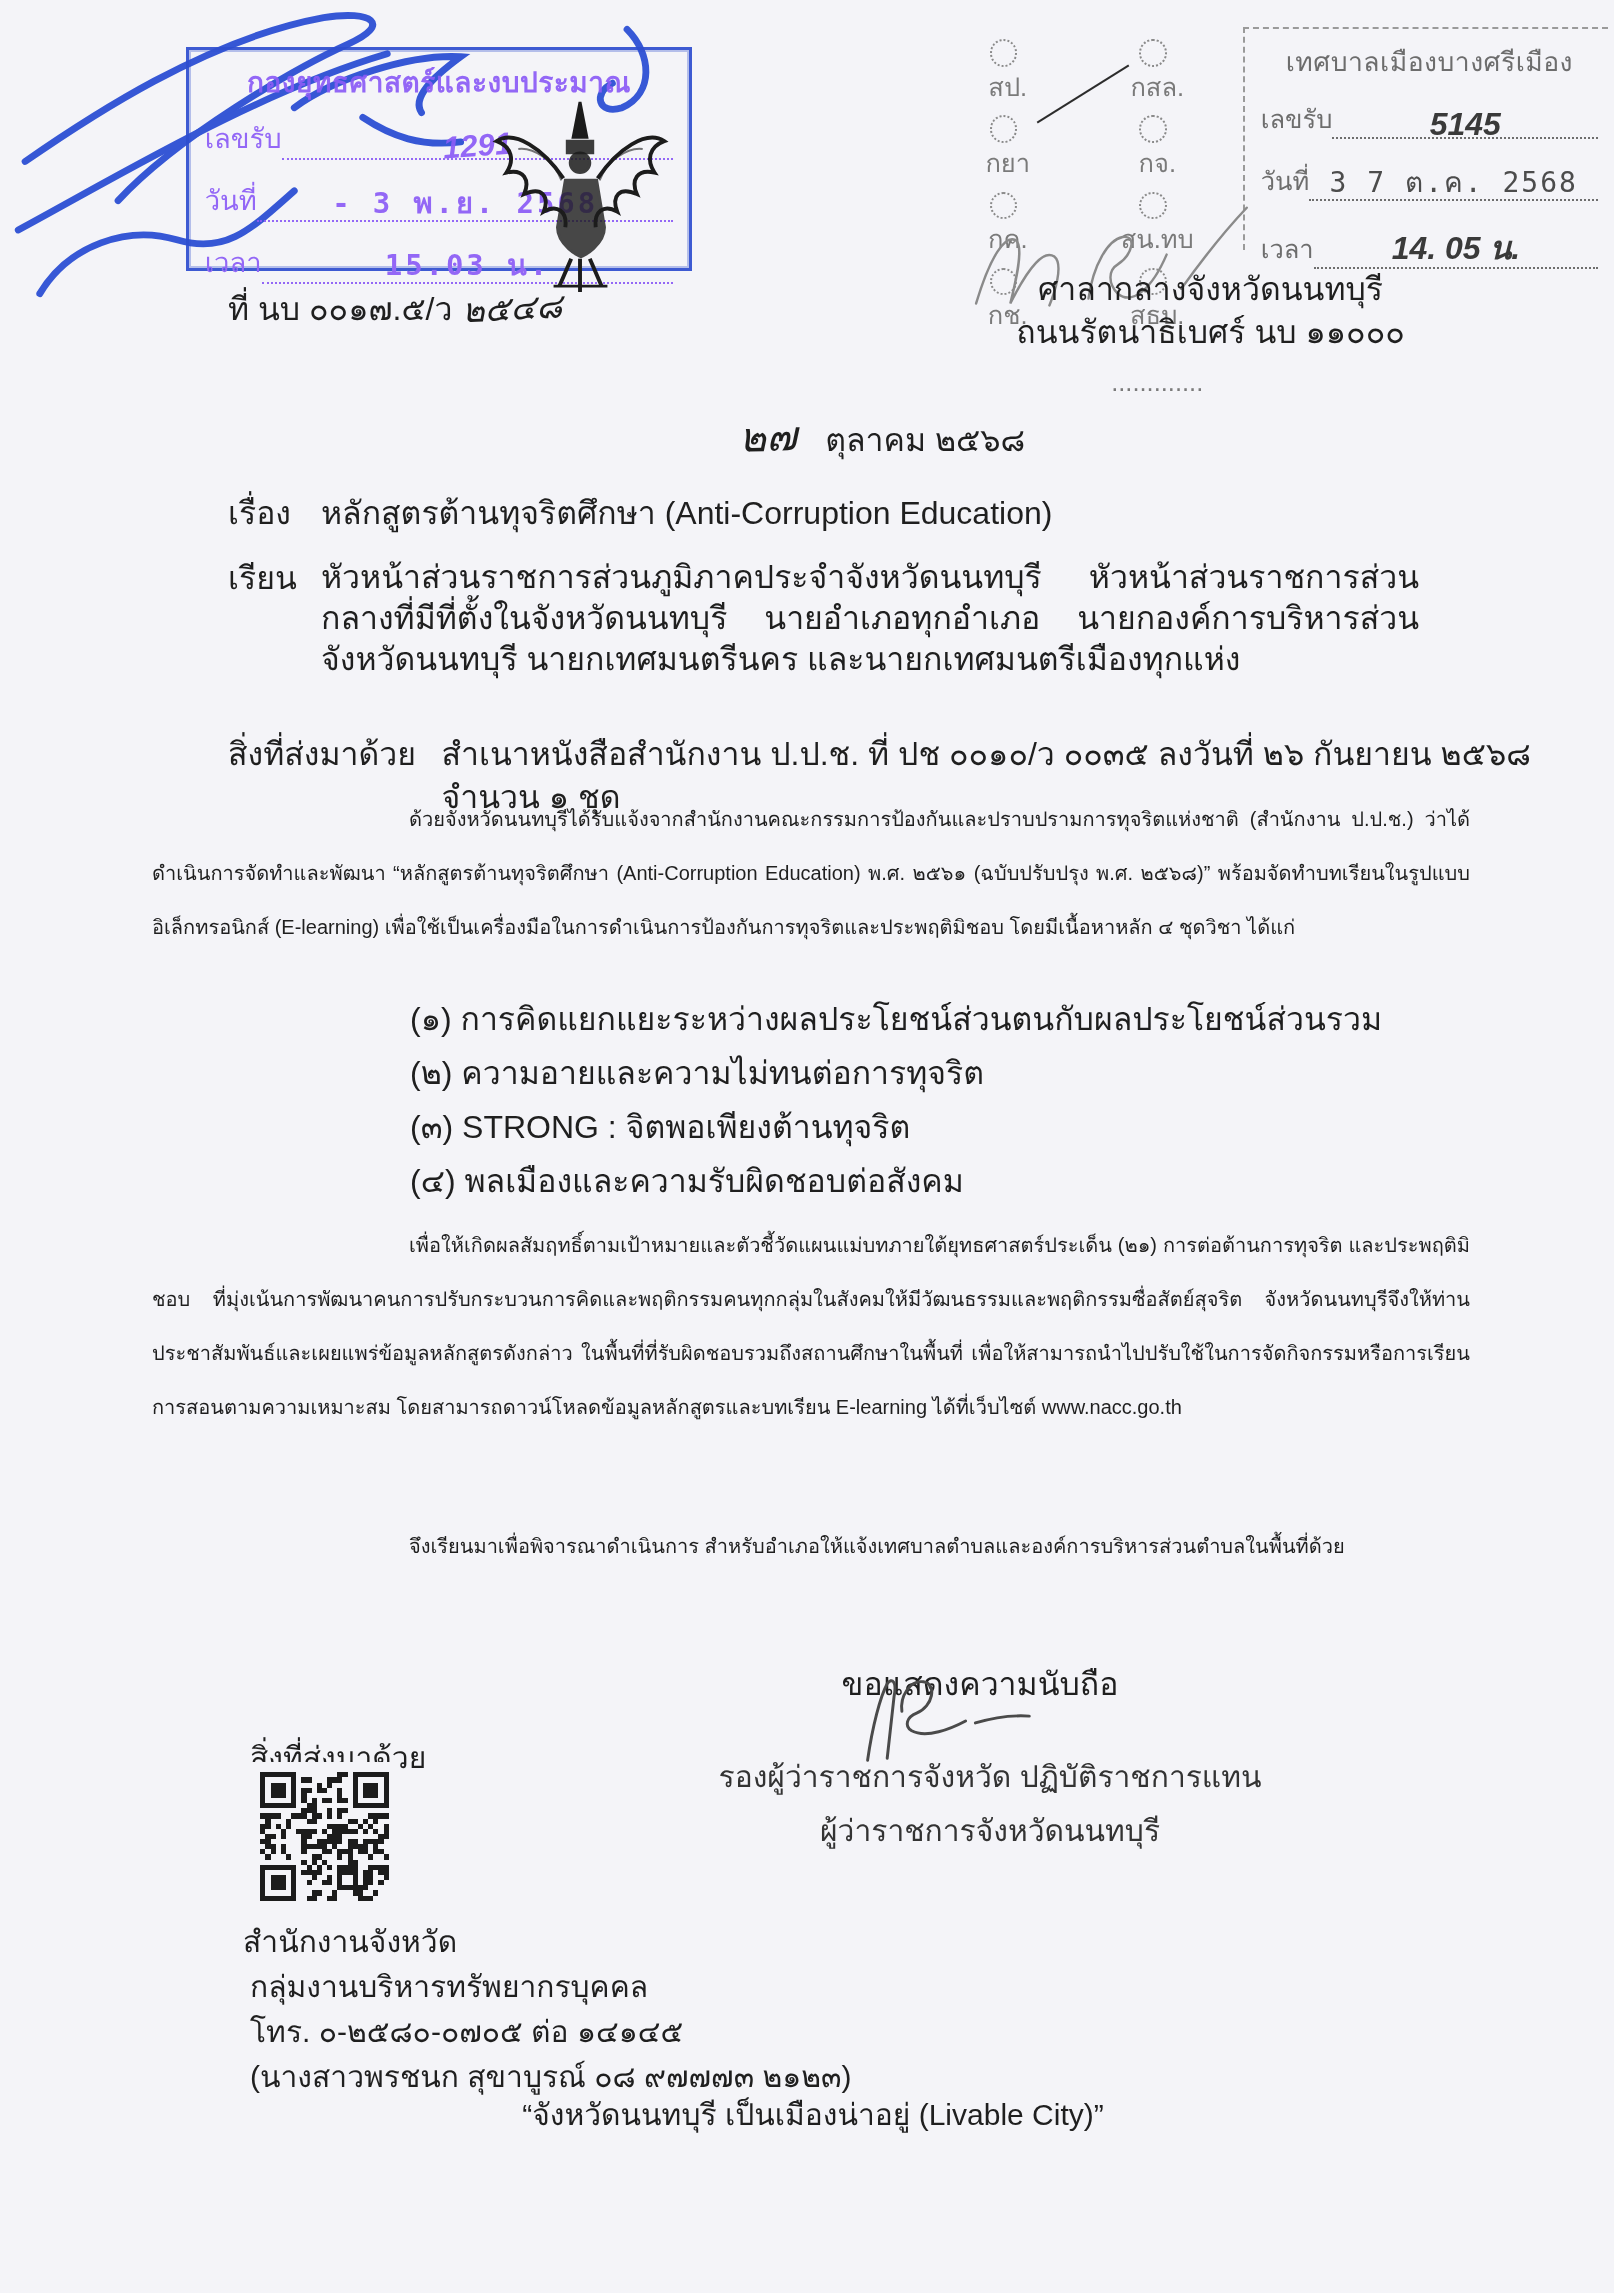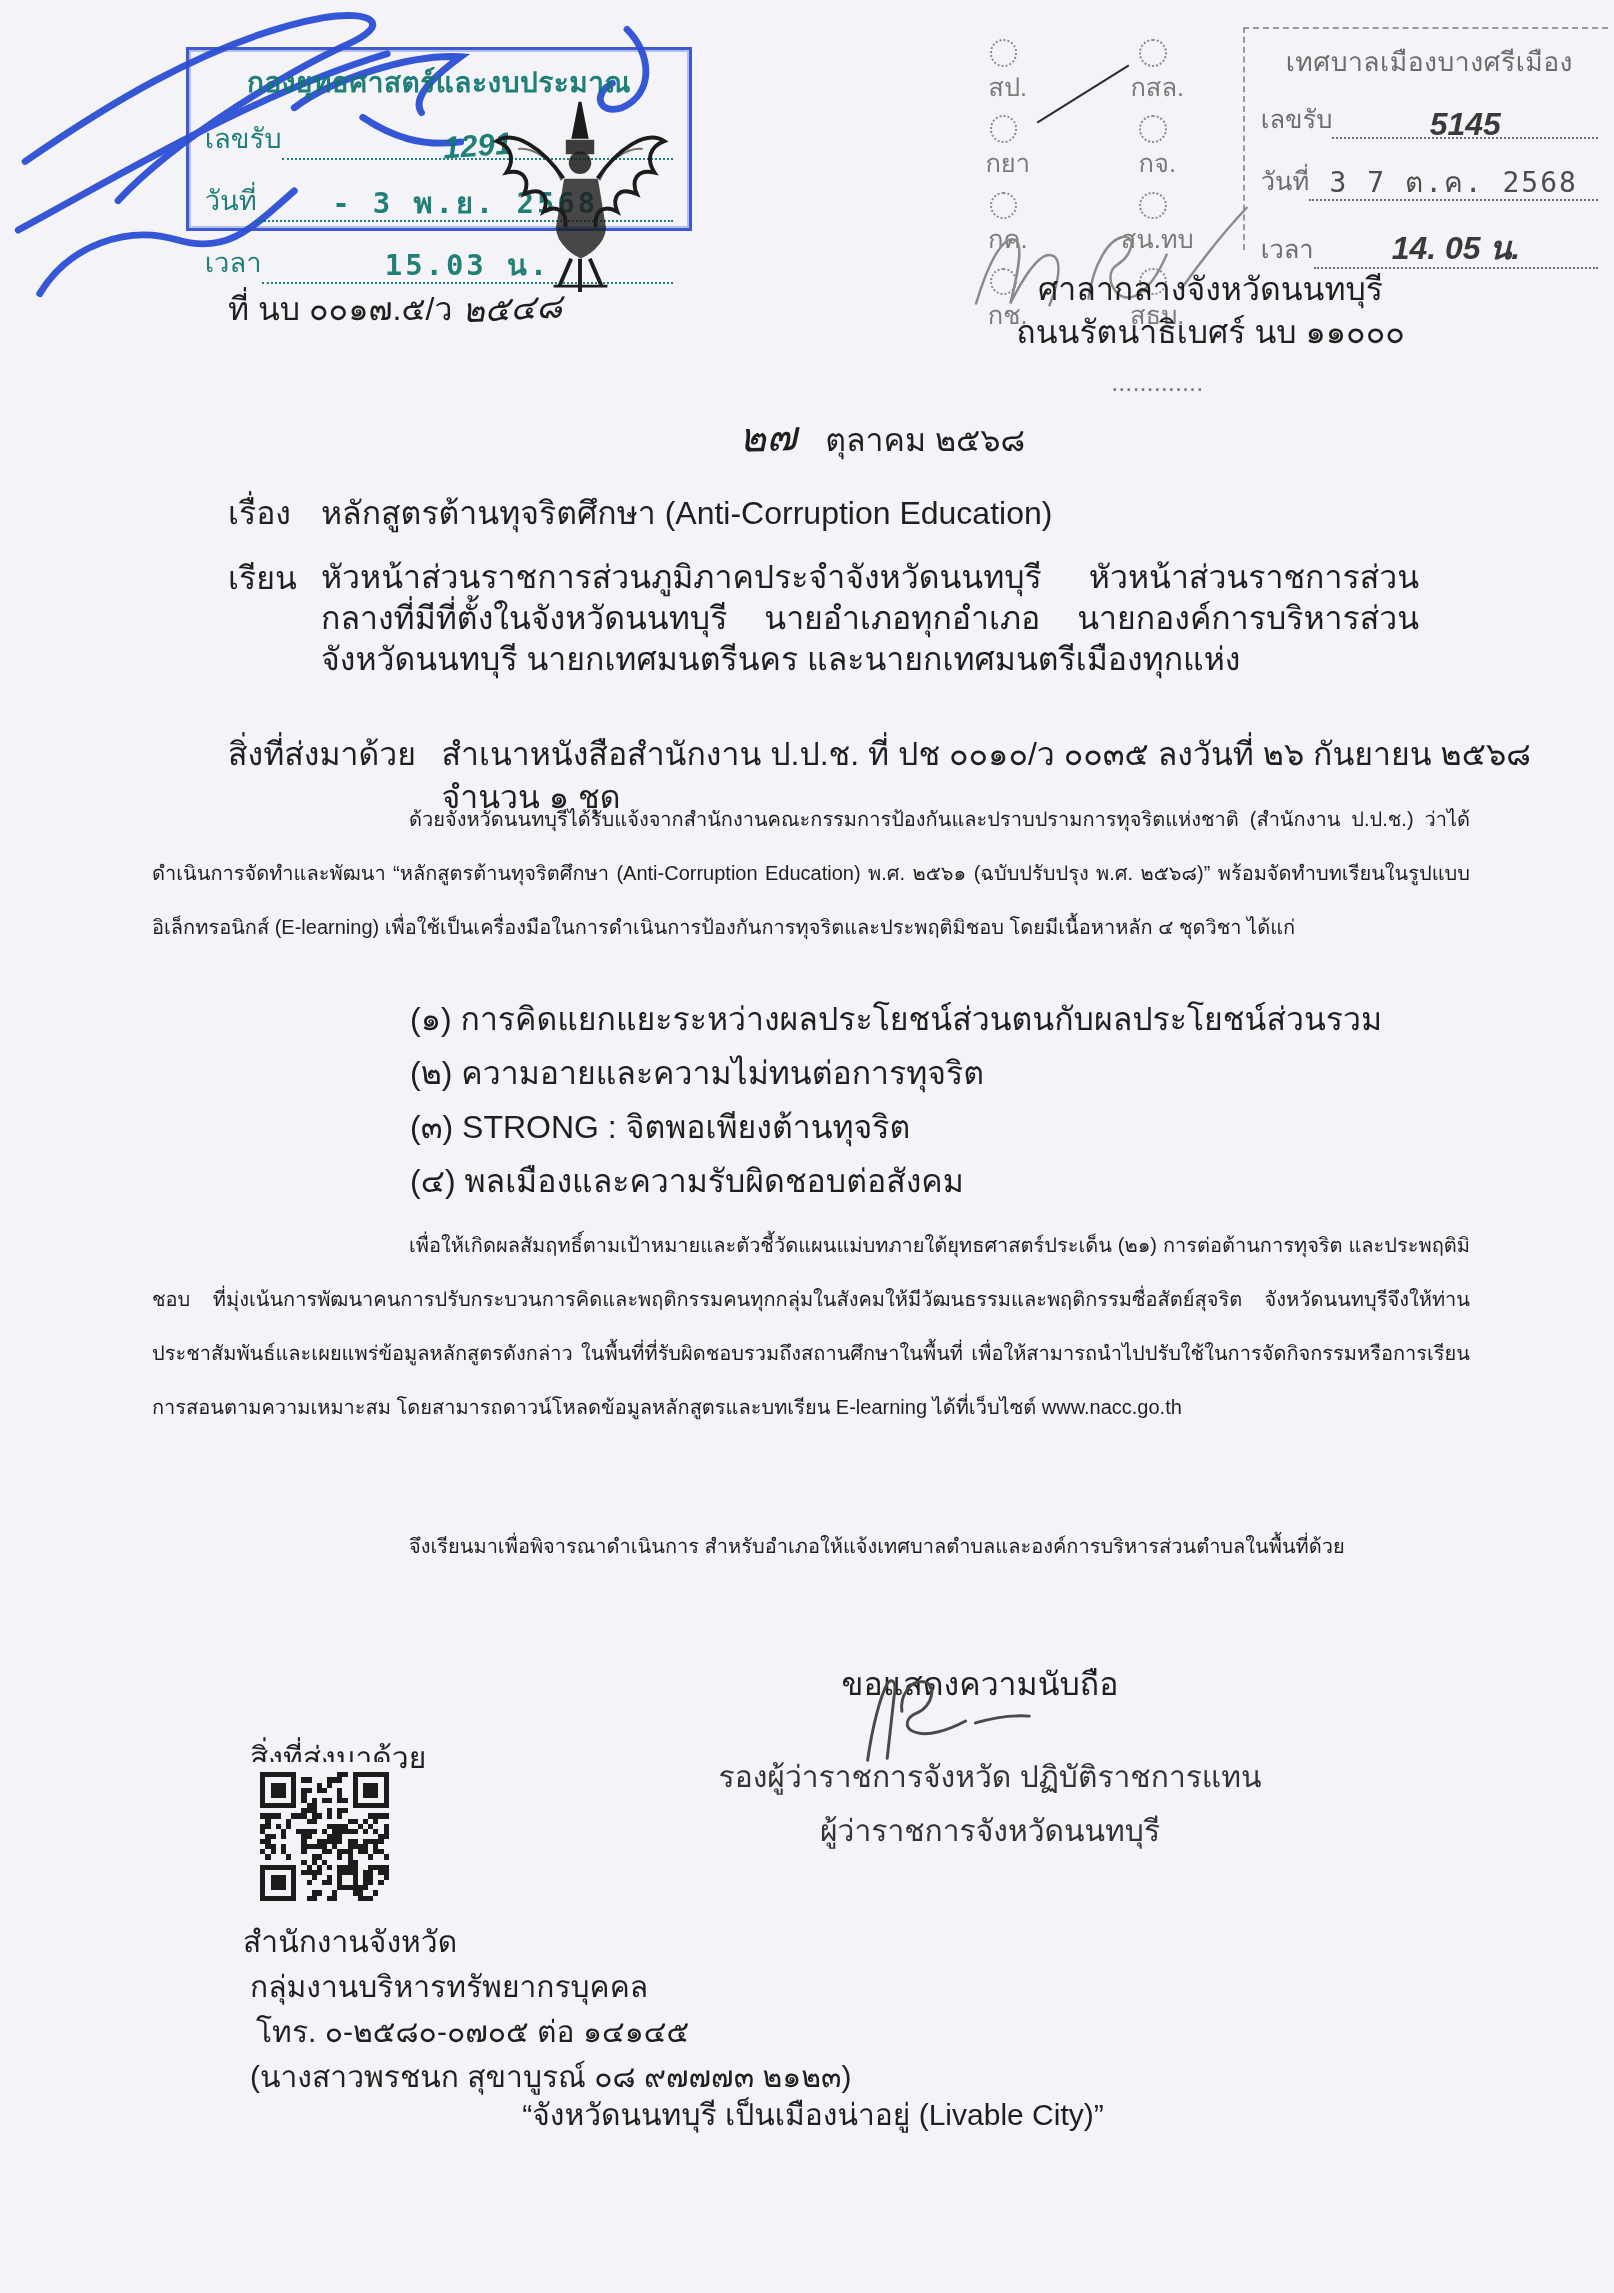--- a/index.html
+++ b/index.html
@@ -11,24 +11,24 @@
     font-family:"Liberation Sans", sans-serif;
     color:#1f1f1f;
     overflow:hidden;
   }
   .abs{position:absolute;}
   .t33{font-size:32px;line-height:1.35;}
   .t31{font-size:30px;line-height:1.4;}
 
   
   .blue-stamp{
-    left:186px;top:47px;width:506px;height:184px;
+    left:186px;top:47px;width:506px;height:224px;
     border:3.9px solid #2e4ecf;
     box-shadow:0 0 0 2px rgba(46,78,207,.35) inset;
-    color:#0f766e;
+    color:#8b5cf6;
     padding:9.8px 15.7px 7.8px 15.7px;box-sizing:border-box;
     opacity:.92;
   }
   .blue-stamp .title{font-size:28px;font-weight:bold;text-align:center;letter-spacing:0.5px;}
   .stampline{display:flex;align-items:flex-end;margin-top:13.7px;font-size:27.4px;}
   .stampline .lbl{white-space:nowrap;}
   .stampline .dots{flex:1;border-bottom:2.9px dotted currentColor;text-align:center;position:relative;}
   .stampline .dots .val{position:relative;top:5.9px;}
   .hw-blue{font-style:italic;font-weight:bold;font-size:31px;transform:rotate(-4deg);display:inline-block;}
   .stampnum{font-family:"DejaVu Sans Mono",monospace;font-weight:bold;letter-spacing:2.9px;font-size:29px;}
@@ -73,21 +73,21 @@
   .list{left:410px;font-size:32px;line-height:54px;}
   .closing{left:745px;top:1615px;width:470px;text-align:center;margin-top:48px;}
   .signer{left:686px;top:1756px;width:608px;text-align:center;color:#333;}
   .signer .nm{letter-spacing:1px;}
   .signer div{margin-bottom:11.8px;}
 
   
   .f-attach{left:250px;top:1737px;}
   .f-office{left:243px;top:1921px;}
   .f-unit{left:250px;top:1966px;}
-  .f-phone{left:256px;top:2011px;}
+  .f-phone{left:250px;top:2011px;}
   .f-contact{left:250px;top:2056px;}
   .slogan{left:372px;top:2094px;width:882px;text-align:center;}
 
   svg{display:block;}
 </style>
 </head>
 <body>
 
 <div class="page">
 

